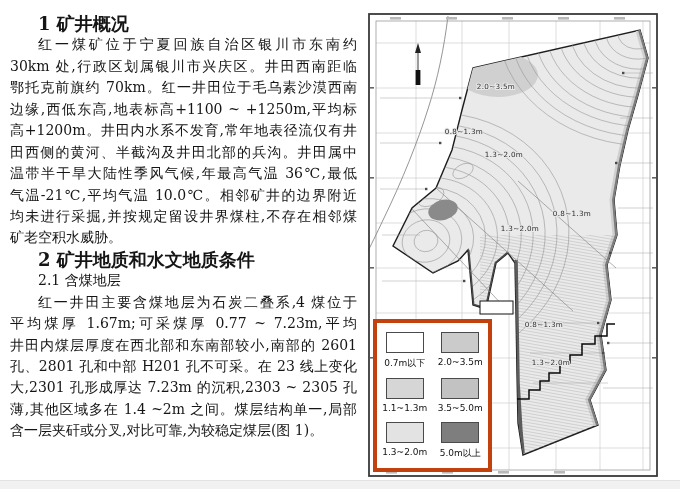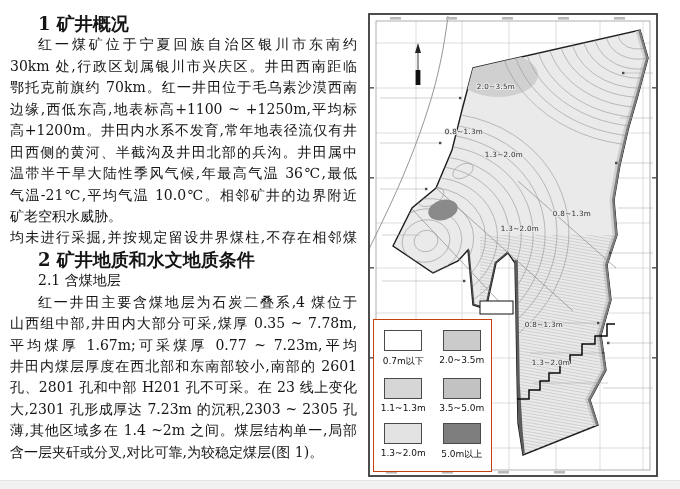--- a/index.html
+++ b/index.html
@@ -12,21 +12,21 @@
     height:21.45px;line-height:21.45px;font-size:14px;color:#151515;
     text-align:justify;text-align-last:justify;overflow:hidden;
   }
   .ln.head{font-weight:bold;font-size:18px;text-align-last:left;}
   .ln.ind{text-indent:28px;}
   .ln.last{text-align-last:left;}
   .figure{position:absolute;left:368px;top:13px;width:290px;height:465px;}
   .figure svg{display:block;}
   .legend{
     position:absolute;left:373px;top:319px;width:119px;height:153px;
-    background:#ffffff;border:1px solid #c2410c;box-sizing:border-box;
+    background:#ffffff;border:4px solid #c2410c;box-sizing:border-box;
     display:grid;grid-template-columns:1fr 1fr;align-content:space-evenly;
     justify-items:center;z-index:3;
   }
   .lg-item{display:flex;flex-direction:column;align-items:center;}
   .lg-swatch{width:38px;height:21px;border:1px solid #4a4a4a;box-sizing:border-box;}
   .lg-label{
     margin-top:4px;font-family:"DejaVu Sans","Liberation Sans",sans-serif;
     font-size:9px;color:#111;white-space:nowrap;
   }
   .bottom-strip{
@@ -45,26 +45,25 @@
 <div class="text-col">
   <div class="ln head ind">1 矿井概况</div>
   <div class="ln ind">红一煤矿位于宁夏回族自治区银川市东南约</div>
   <div class="ln">30km 处,行政区划属银川市兴庆区。井田西南距临</div>
   <div class="ln">鄂托克前旗约 70km。红一井田位于毛乌素沙漠西南</div>
   <div class="ln">边缘,西低东高,地表标高+1100 ~ +1250m,平均标</div>
   <div class="ln">高+1200m。井田内水系不发育,常年地表径流仅有井</div>
   <div class="ln">田西侧的黄河、半截沟及井田北部的兵沟。井田属中</div>
   <div class="ln">温带半干旱大陆性季风气候,年最高气温 36℃,最低</div>
   <div class="ln">气温-21℃,平均气温 10.0℃。相邻矿井的边界附近</div>
+  <div class="ln">均未进行采掘,并按规定留设井界煤柱,不存在相邻煤</div>
   <div class="ln last">矿老空积水威胁。</div>
-  <div class="ln">均未进行采掘,并按规定留设井界煤柱,不存在相邻煤</div>
   <div class="ln head ind">2 矿井地质和水文地质条件</div>
   <div class="ln ind last">2.1 含煤地层</div>
   <div class="ln ind">红一井田主要含煤地层为石炭二叠系,4 煤位于</div>
-  <div class="ln">山西组中部,井田内大部分可采,煤厚 0.35 ~ 7.78m,</div>
   <div class="ln">平均煤厚 1.67m;可采煤厚 0.77 ~ 7.23m,平均 1.65m。</div>
   <div class="ln">井田内煤层厚度在西北部和东南部较小,南部的 2601</div>
   <div class="ln">孔、2801 孔和中部 H201 孔不可采。在 23 线上变化较</div>
   <div class="ln">大,2301 孔形成厚达 7.23m 的沉积,2303 ~ 2305 孔较</div>
   <div class="ln">薄,其他区域多在 1.4 ~2m 之间。煤层结构单一,局部</div>
   <div class="ln last">含一层夹矸或分叉,对比可靠,为较稳定煤层(图 1)。</div>
 </div>
 
 <div class="figure">
 <svg width="290" height="465" viewBox="0 0 290 465" xmlns="http://www.w3.org/2000/svg">

